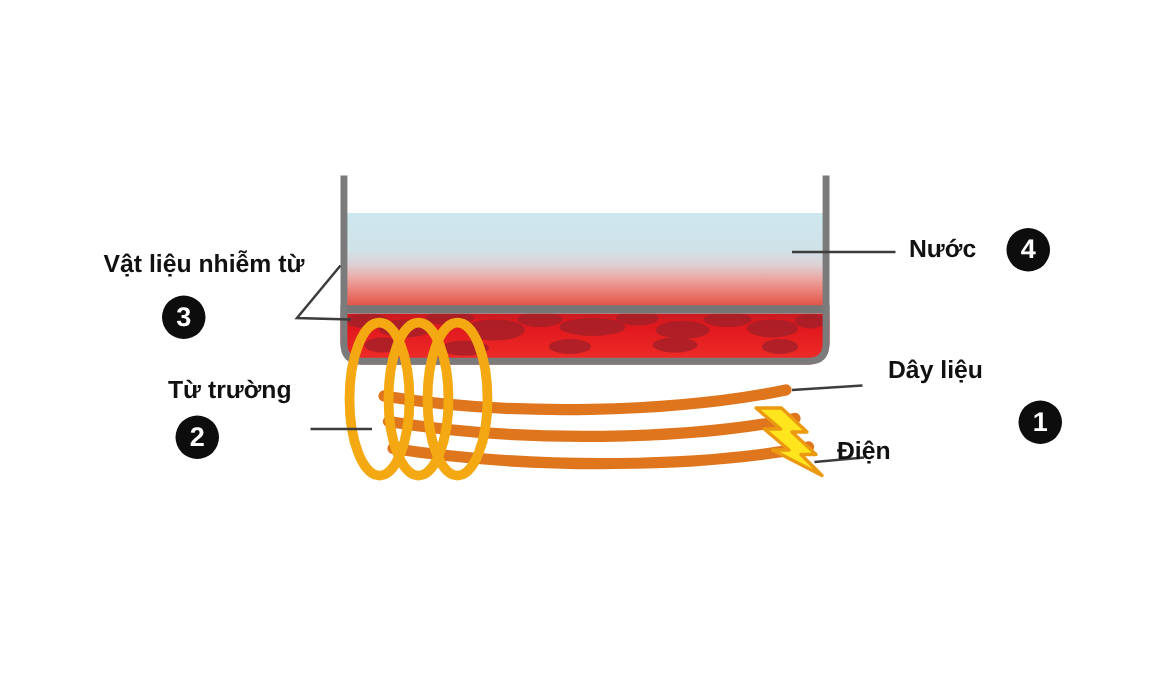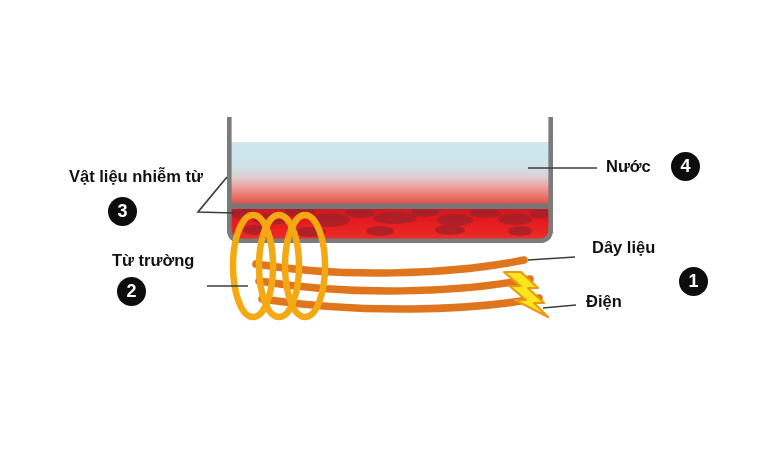--- a/index.html
+++ b/index.html
@@ -114,15 +114,15 @@
 
   <div class="lbl" style="left:72px;  top:250px;margin-left:40px;">Từ trường</div>
   <div class="badge" style="left:117px; top:277px;">2</div>
 
   <div class="lbl" style="left:606px; top:156px;">Nước</div>
   <div class="badge" style="left:671px; top:152px;">4</div>
 
   <div class="lbl" style="left:592px; top:237px;">Dây liệu</div>
   <div class="badge" style="left:679px; top:267px;">1</div>
 
-  <div class="lbl" style="left:586px; top:291px;">Điện</div>
+  <div class="lbl" style="left:558px; top:291px;">Điện</div>
 
 </div>
 
 </body></html>

